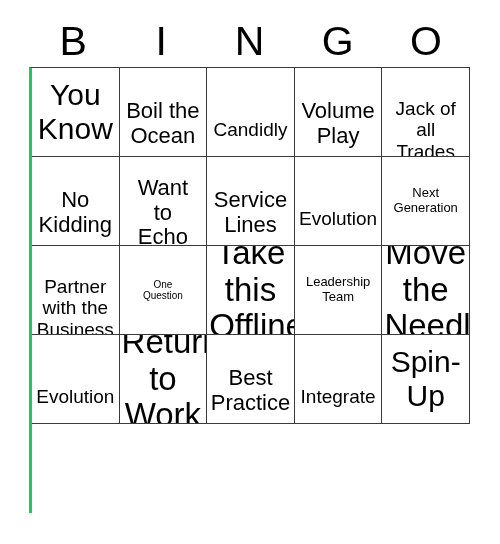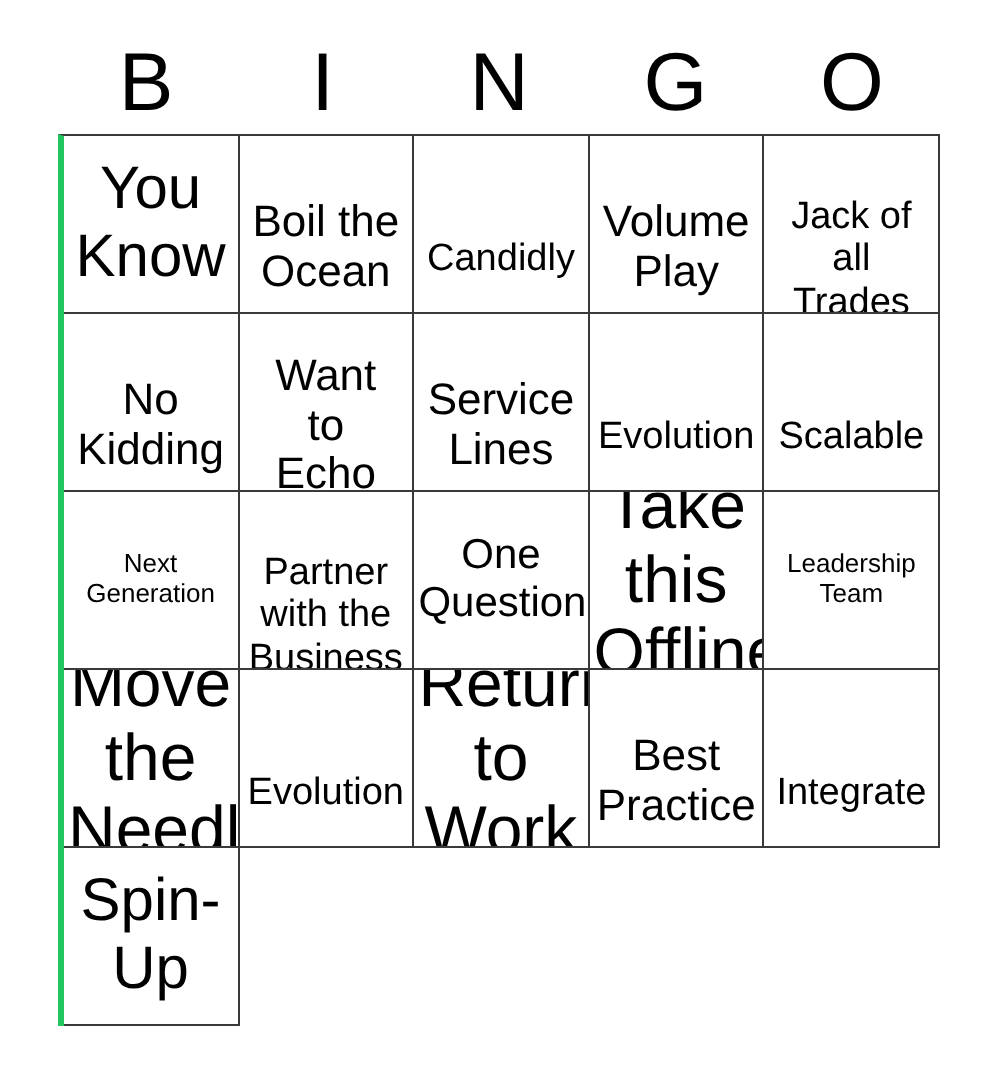--- a/index.html
+++ b/index.html
@@ -78,21 +78,21 @@
     line-height: 1.12;
     color: #000000;
     white-space: pre-line;
   }
 
   
   .fs-xxl .cell-text { font-size: 30px; }
   .fs-xl  .cell-text { font-size: 33px; }
   .fs-lg  .cell-text { font-size: 22px; margin-top: 24px; }
   .fs-md  .cell-text { font-size: 19px; margin-top: 36px; }
-  .fs-sm  .cell-text { font-size: 21px; }
+  .fs-sm  .cell-text { font-size: 10px; }
   .fs-xs  .cell-text { font-size: 13px; }
 </style>
 </head>
 <body>
 
 <div id="bingo-card">
 
   <div id="header-row">
     <div class="header-letter">B</div>
     <div class="header-letter">I</div>
@@ -132,23 +132,20 @@
         <span class="cell-text">Want
 to
 Echo</span>
       </div>
     <div class="cell fs-lg">
         <span class="cell-text">Service
 Lines</span>
       </div>
     <div class="cell fs-md">
         <span class="cell-text">Evolution</span>
-      </div>
-    <div class="cell fs-md">
-        <span class="cell-text">Scalable</span>
       </div>
 
     <div class="cell fs-xs">
         <span class="cell-text">Next
 Generation</span>
       </div>
     <div class="cell fs-md">
         <span class="cell-text">Partner
 with the
 Business</span>

